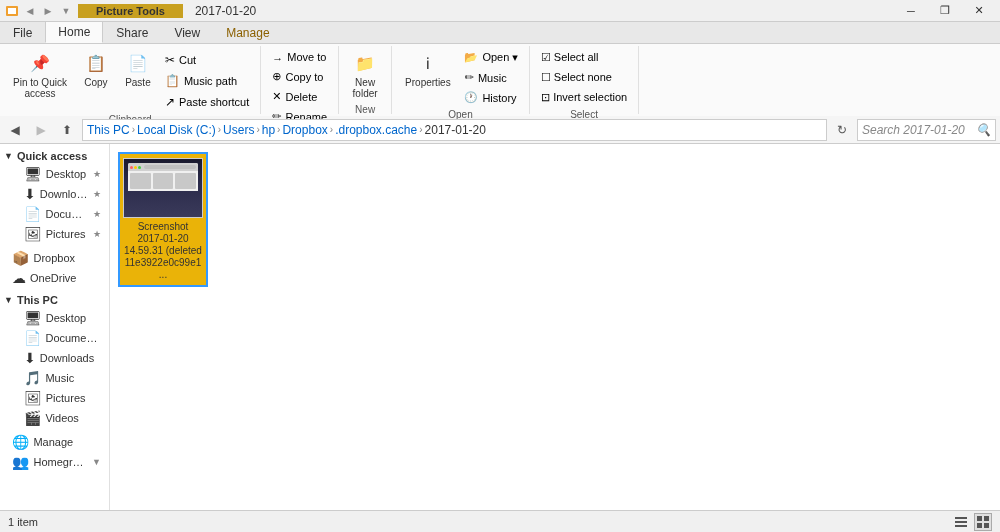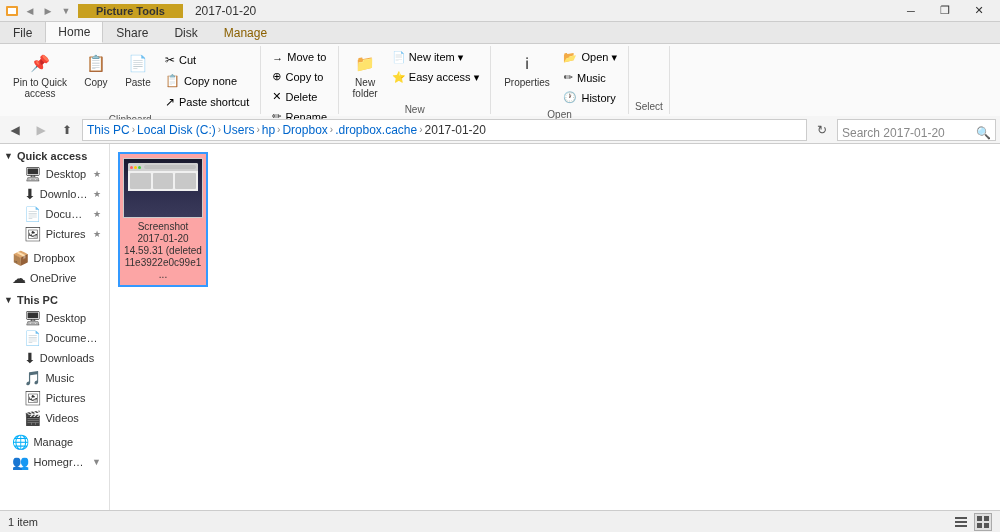--- a/index.html
+++ b/index.html
@@ -131,27 +131,28 @@
       font-size: 12px;
       gap: 2px;
       overflow: hidden;
     }
     .breadcrumb-item {
       display: flex; align-items: center; gap: 2px; cursor: pointer; color: #0066cc;
     }
     .breadcrumb-sep { color: #888; font-size: 10px; }
     .breadcrumb-current { color: #333; }
     .search-box {
-      width: 159px; height: 22px;
+      width: 139px; height: 22px;
       border: 1px solid #ccc;
       background: #fff;
       padding: 0 4px;
-      display: flex; align-items: flex-end;
+      display: flex; align-items: center;
       font-size: 12px; color: #888;
       gap: 4px;
+      font-style: italic;
     }
 
     
     .main-area {
       display: flex;
       height: calc(532px - 22px - 22px - 72px - 28px - 22px);
     }
 
     
     .sidebar {
@@ -194,21 +195,21 @@
       flex-wrap: wrap;
       gap: 8px;
     }
     .file-item {
       width: 90px;
       display: flex;
       flex-direction: column;
       align-items: center;
       padding: 4px;
       border: 2px solid #3399ff;
-      background: #fca5a5;
+      background: #eab308;
       cursor: pointer;
     }
     .file-thumbnail {
       width: 80px; height: 60px;
       background: #2a2a2a;
       border: 1px solid #ccc;
       display: flex; align-items: center; justify-content: center;
       overflow: hidden;
       position: relative;
     }
@@ -321,21 +322,21 @@
     <div class="win-btn">─</div>
     <div class="win-btn">❐</div>
     <div class="win-btn close">✕</div>
   </div>
 </div>
 
 <div class="ribbon-tab-bar">
   <div class="ribbon-main-tab">File</div>
   <div class="ribbon-main-tab active">Home</div>
   <div class="ribbon-main-tab">Share</div>
-  <div class="ribbon-main-tab">Disk</div>
+  <div class="ribbon-main-tab">View</div>
   <div class="ribbon-main-tab" style="color:#8b6000;text-align:center;">Manage</div>
 </div>
 
 <div class="ribbon-content">
 
   <div class="ribbon-group">
     <div class="ribbon-group-content">
 
       <div class="ribbon-btn">
         <div class="ribbon-btn-icon">📌</div>
@@ -352,21 +353,21 @@
         <div class="ribbon-btn-label">Paste</div>
       </div>
 
       <div class="ribbon-small-btns" style="margin-top:2px;">
         <div class="ribbon-small-btn">
           <span class="ribbon-small-icon">✂</span>
           <span>Cut</span>
         </div>
         <div class="ribbon-small-btn">
           <span class="ribbon-small-icon">📋</span>
-          <span>Copy none</span>
+          <span>Music path</span>
         </div>
         <div class="ribbon-small-btn">
           <span class="ribbon-small-icon">↗</span>
           <span>Paste shortcut</span>
         </div>
       </div>
     </div>
     <div class="ribbon-group-label">Clipboard</div>
   </div>
 
@@ -393,28 +394,20 @@
     </div>
     <div class="ribbon-group-label">Organize</div>
   </div>
 
   <div class="ribbon-group">
     <div class="ribbon-group-content">
       <div class="ribbon-btn">
         <div class="ribbon-btn-icon">📁</div>
         <div class="ribbon-btn-label">New<br>folder</div>
       </div>
-      <div class="ribbon-small-btns">
-        <div class="ribbon-small-btn">
-          <span>📄 New item ▾</span>
-        </div>
-        <div class="ribbon-small-btn">
-          <span>⭐ Easy access ▾</span>
-        </div>
-      </div>
     </div>
     <div class="ribbon-group-label">New</div>
   </div>
 
   <div class="ribbon-group">
     <div class="ribbon-group-content">
       <div class="ribbon-btn">
         <div class="ribbon-btn-icon">ℹ</div>
         <div class="ribbon-btn-label">Properties</div>
       </div>
@@ -430,20 +423,33 @@
         <div class="ribbon-small-btn">
           <span>🕐</span>
           <span>History</span>
         </div>
       </div>
     </div>
     <div class="ribbon-group-label">Open</div>
   </div>
 
   <div class="ribbon-group">
+    <div class="ribbon-group-content">
+      <div class="ribbon-small-btns">
+        <div class="ribbon-small-btn">
+          <span>☑ Select all</span>
+        </div>
+        <div class="ribbon-small-btn">
+          <span>☐ Select none</span>
+        </div>
+        <div class="ribbon-small-btn">
+          <span>⊡ Invert selection</span>
+        </div>
+      </div>
+    </div>
     <div class="ribbon-group-label">Select</div>
   </div>
 </div>
 
 <div class="address-bar">
   <div class="nav-btn">◀</div>
   <div class="nav-btn disabled">▶</div>
   <div class="nav-btn">⬆</div>
   <div class="breadcrumb">
     <span class="breadcrumb-item">This PC</span>

